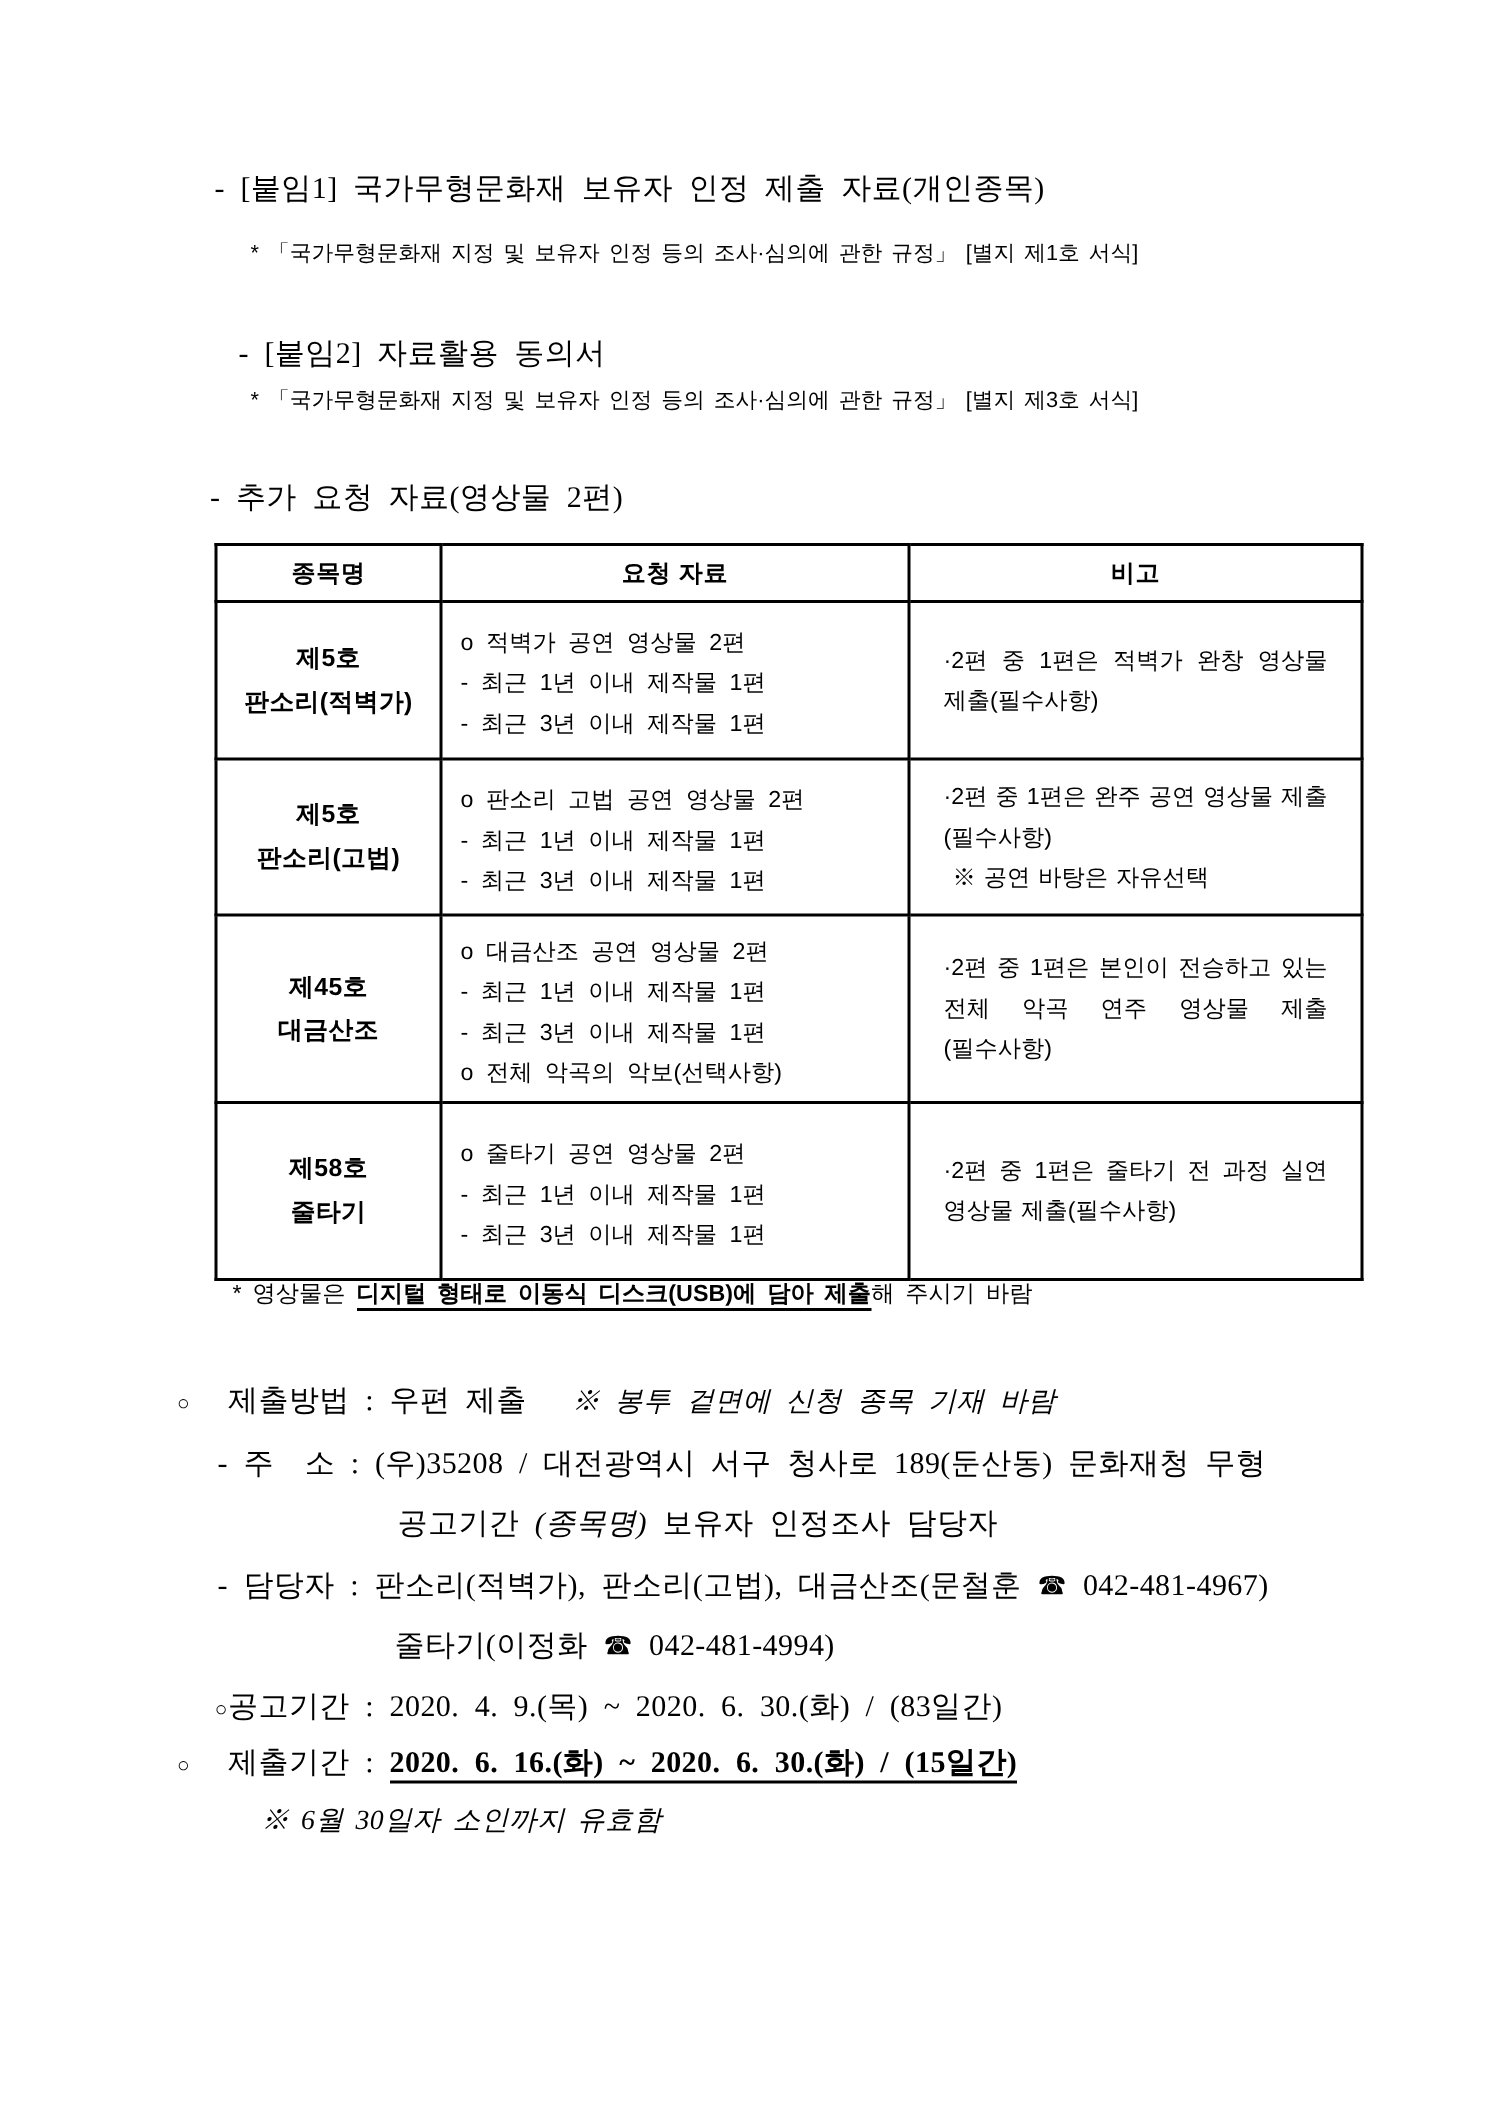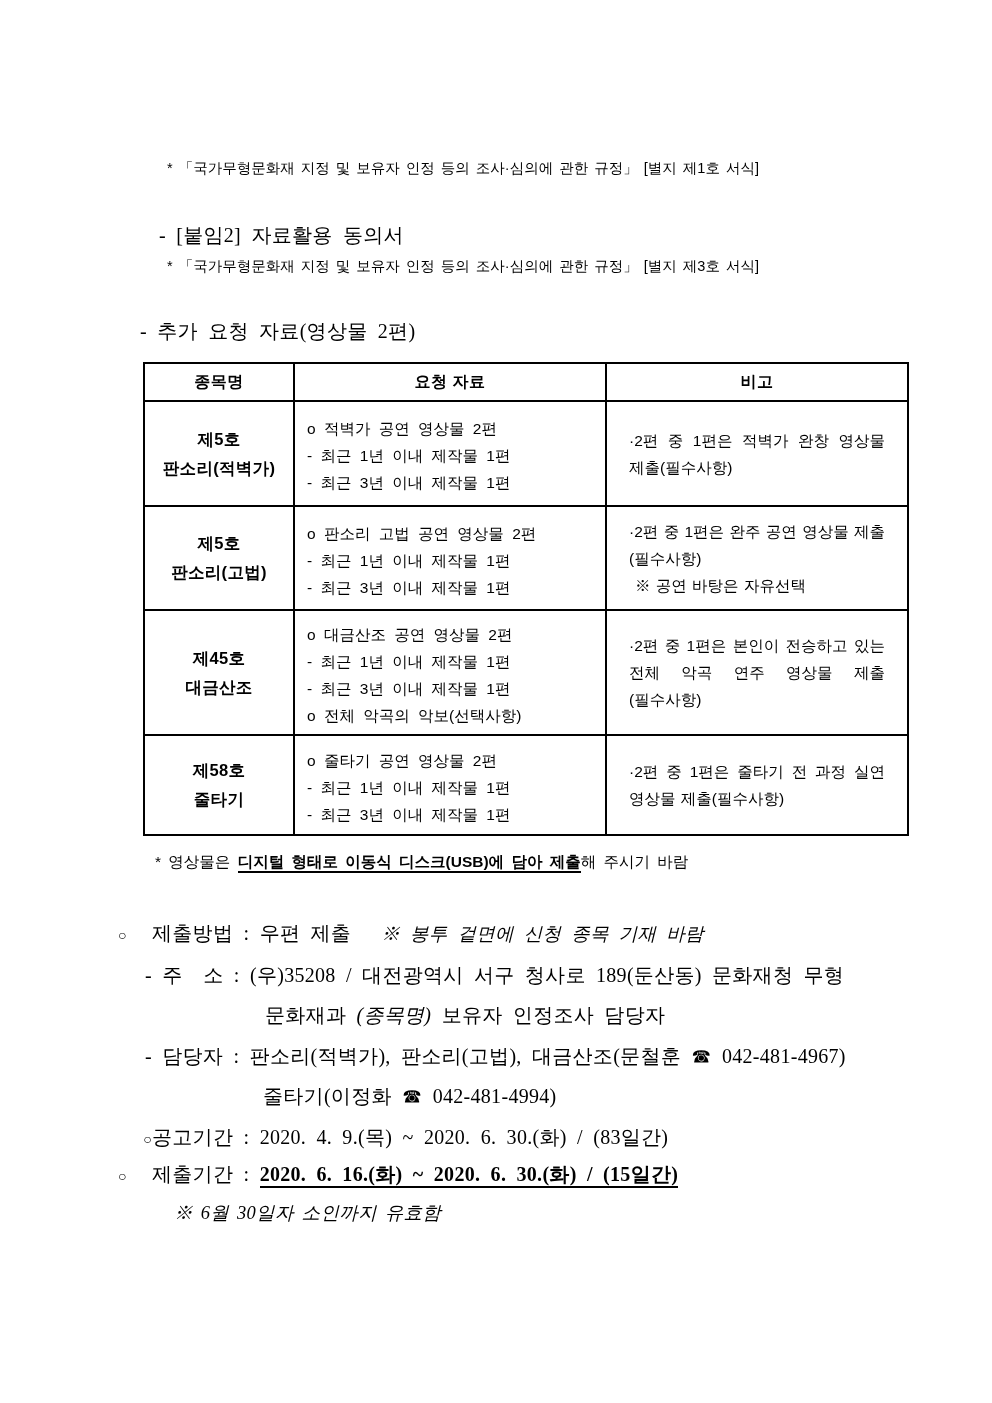--- a/index.html
+++ b/index.html
@@ -47,20 +47,21 @@
   }
   .usb .em { font-weight:bold; border-bottom:2px solid #000; padding-bottom:1px; }
   .sub-val { font-weight:bold; border-bottom:2px solid #000; padding-bottom:1px; }
   .postmark { font-style:italic; font-size:18.5px; word-spacing:3px; }
 </style>
 </head>
 <body>
 
 <div class="page">
 
+  <div class="abs serif-line" style="left:143px; top:112px;">- [붙임1] 국가무형문화재 보유자 인정 제출 자료(개인종목)</div>
   <div class="abs note-sans" style="left:167px; top:159px;">* 「국가무형문화재 지정 및 보유자 인정 등의 조사·심의에 관한 규정」 [별지 제1호 서식]</div>
 
   <div class="abs serif-line" style="left:143px; top:222px;margin-left:16px;">- [붙임2] 자료활용 동의서</div>
   <div class="abs note-sans" style="left:167px; top:257px;">* 「국가무형문화재 지정 및 보유자 인정 등의 조사·심의에 관한 규정」 [별지 제3호 서식]</div>
 
   <div class="abs serif-line" style="left:140px; top:318px;">- 추가 요청 자료(영상물 2편)</div>
 
   <table class="req-table">
     <colgroup>
       <col class="col-cat">
@@ -114,21 +115,21 @@
         <div>o 대금산조 공연 영상물 2편</div>
         <div>- 최근 1년 이내 제작물 1편</div>
         <div>- 최근 3년 이내 제작물 1편</div>
         <div>o 전체 악곡의 악보(선택사항)</div>
       </td>
       <td class="note">
         <div>·2편 중 1편은 본인이 전승하고 있는 전체 악곡 연주 영상물 제출(필수사항)</div>
       </td>
     </tr>
 
-    <tr style="height:100px;">
+    <tr style="height:118px;">
       <td class="cat">
         <div>제58호</div>
         <div>줄타기</div>
       </td>
       <td class="req">
         <div>o 줄타기 공연 영상물 2편</div>
         <div>- 최근 1년 이내 제작물 1편</div>
         <div>- 최근 3년 이내 제작물 1편</div>
       </td>
       <td class="note">
@@ -141,21 +142,21 @@
   <div class="abs usb" style="left:155px; top:852px;">
     <span>* 영상물은 </span><span class="em">디지털 형태로 이동식 디스크(USB)에 담아 제출</span><span>해 주시기 바람</span>
   </div>
 
   <div class="abs serif-line" style="left:118px; top:920px;">
     <span class="ob">○</span><span>제출방법 : 우편 제출</span><span class="method-note">※ 봉투 겉면에 신청 종목 기재 바람</span>
   </div>
 
   <div class="abs serif-line pre" style="left:145px; top:962px;">- 주  소 : (우)35208 / 대전광역시 서구 청사로 189(둔산동) 문화재청 무형</div>
   <div class="abs serif-line" style="left:265px; top:1002px;">
-    <span>문화재과 </span><span class="it">(종목명)</span><span> 보유자 인정조사 담당자</span>
+    <span>공고기간 </span><span class="it">(종목명)</span><span> 보유자 인정조사 담당자</span>
   </div>
 
   <div class="abs serif-line" style="left:145px; top:1043px;">- 담당자 : 판소리(적벽가), 판소리(고법), 대금산조(문철훈 ☎ 042-481-4967)</div>
   <div class="abs serif-line" style="left:263px; top:1083px;">줄타기(이정화 ☎ 042-481-4994)</div>
 
   <div class="abs serif-line" style="left:118px; top:1124px;text-align:right;">
     <span class="ob">○</span><span>공고기간 : 2020. 4. 9.(목) ~ 2020. 6. 30.(화) / (83일간)</span>
   </div>
 
   <div class="abs serif-line" style="left:118px; top:1161px;">

